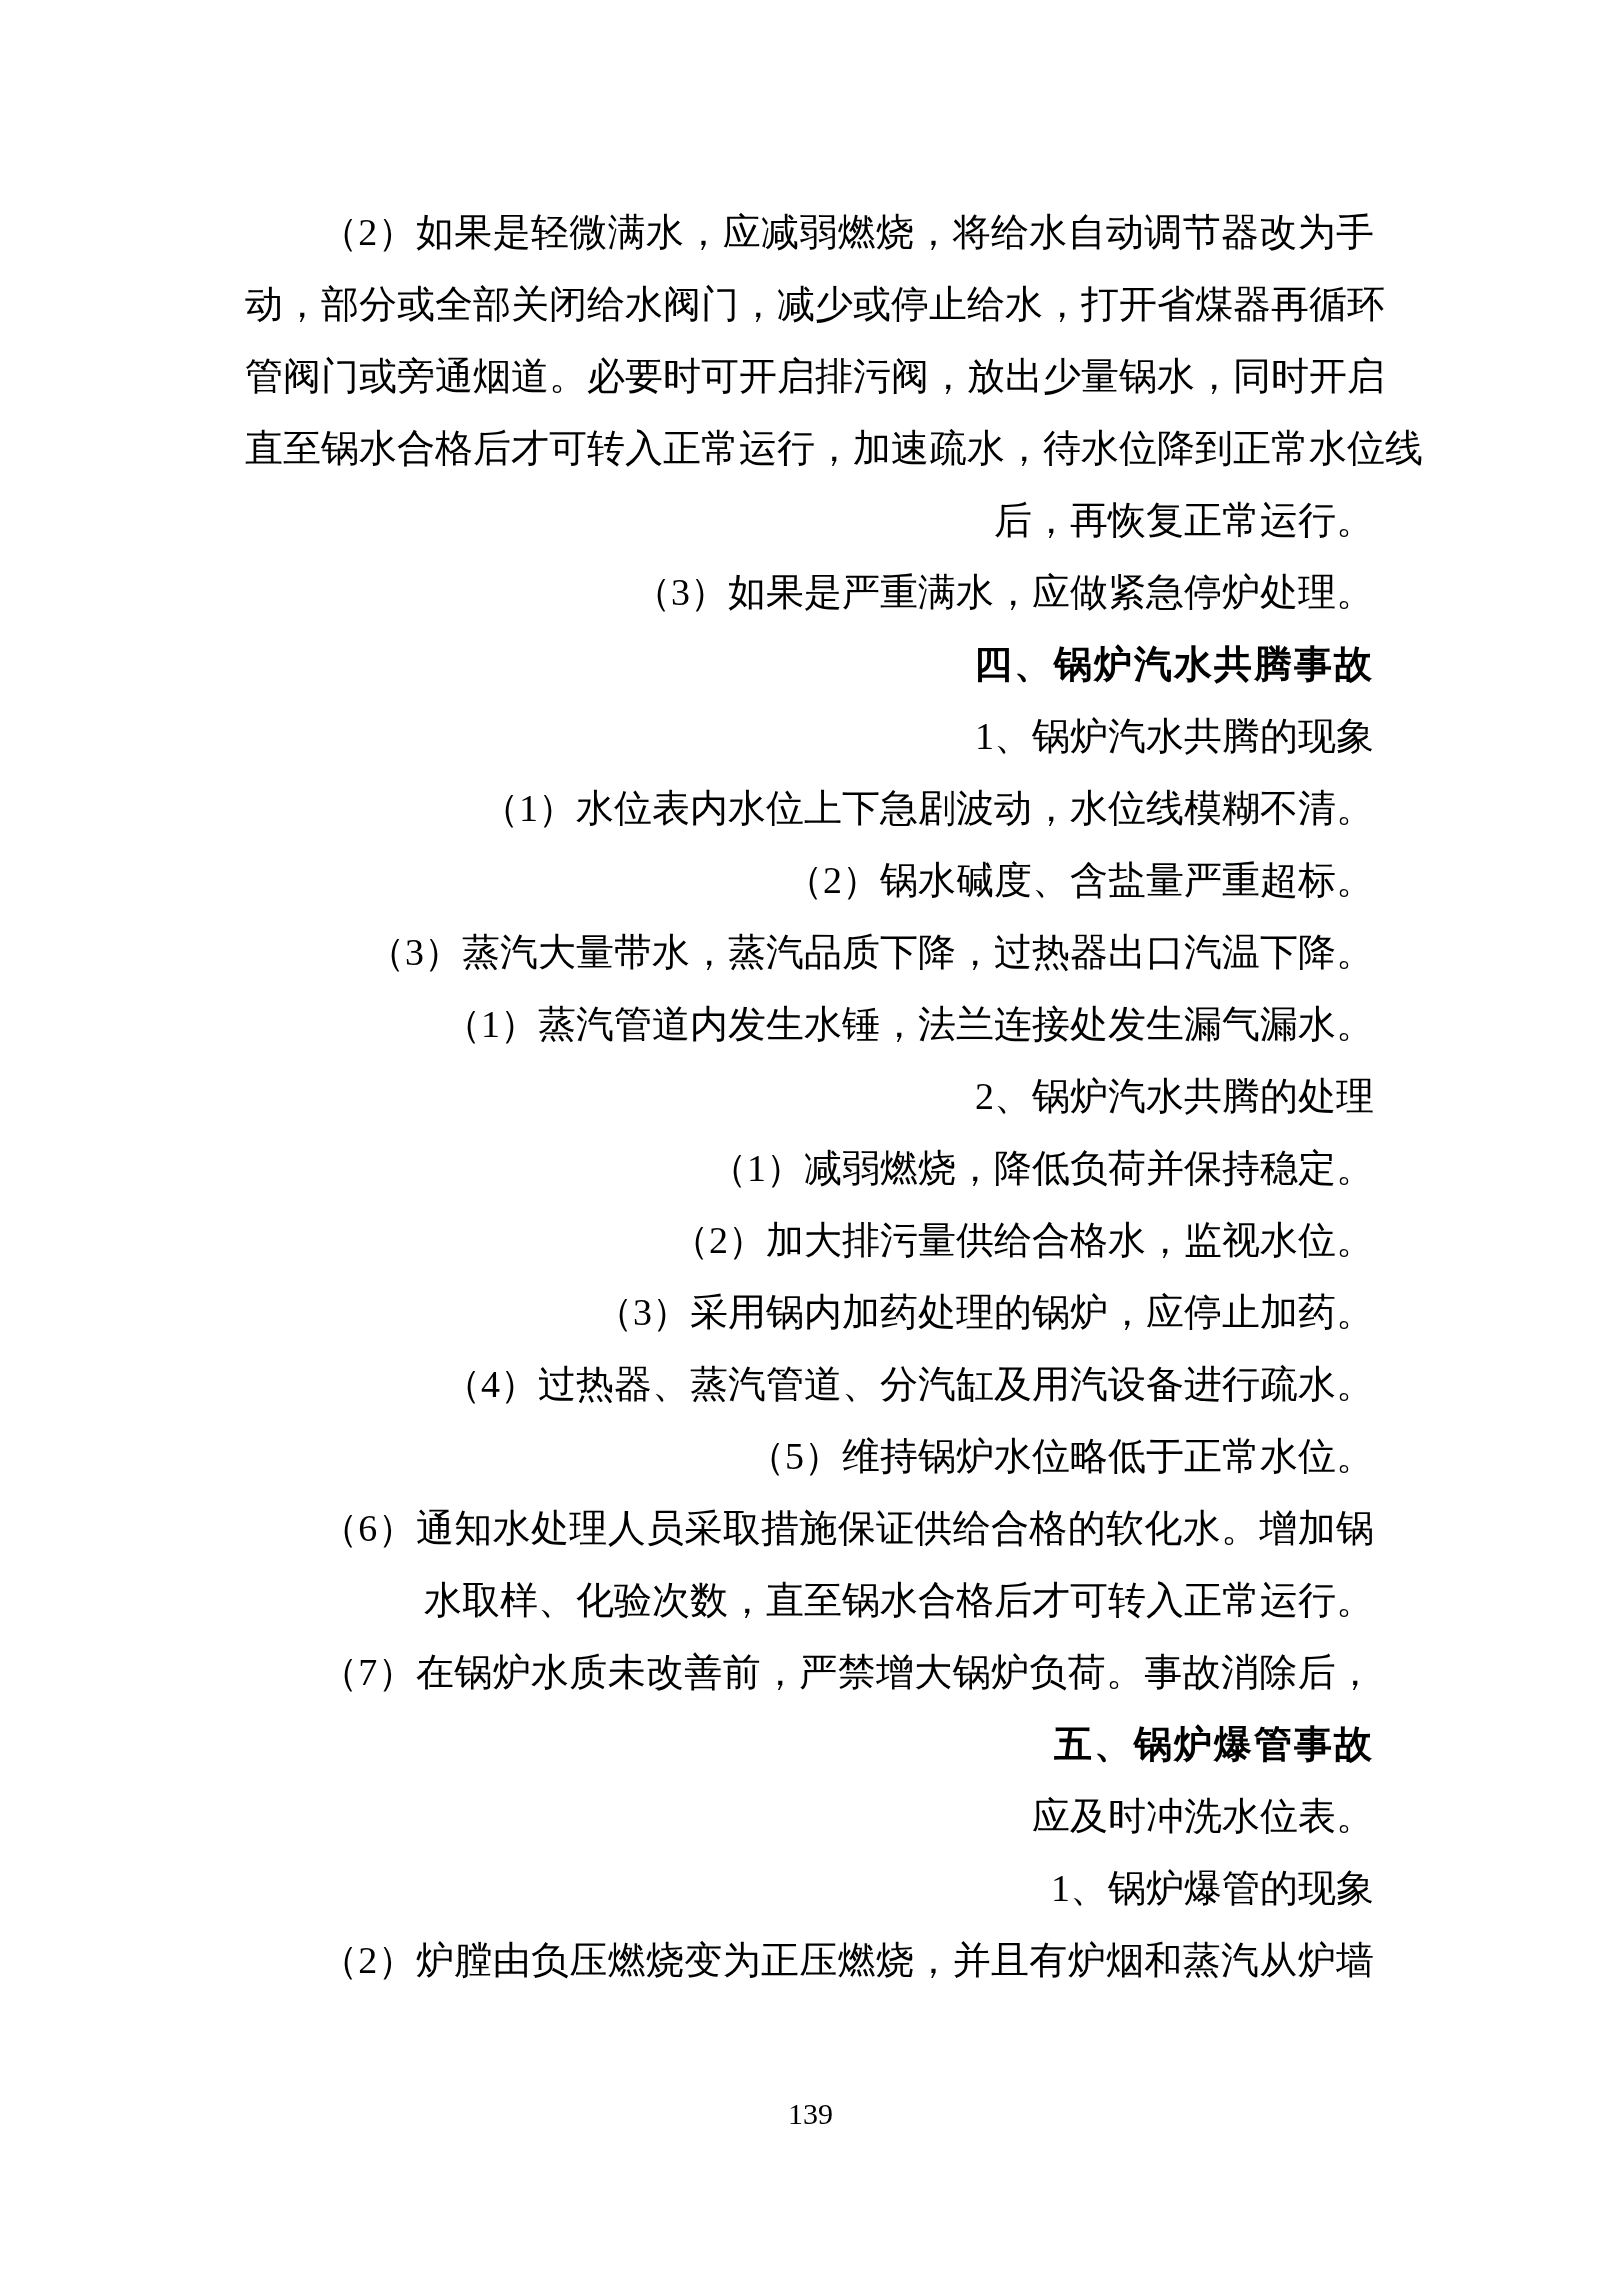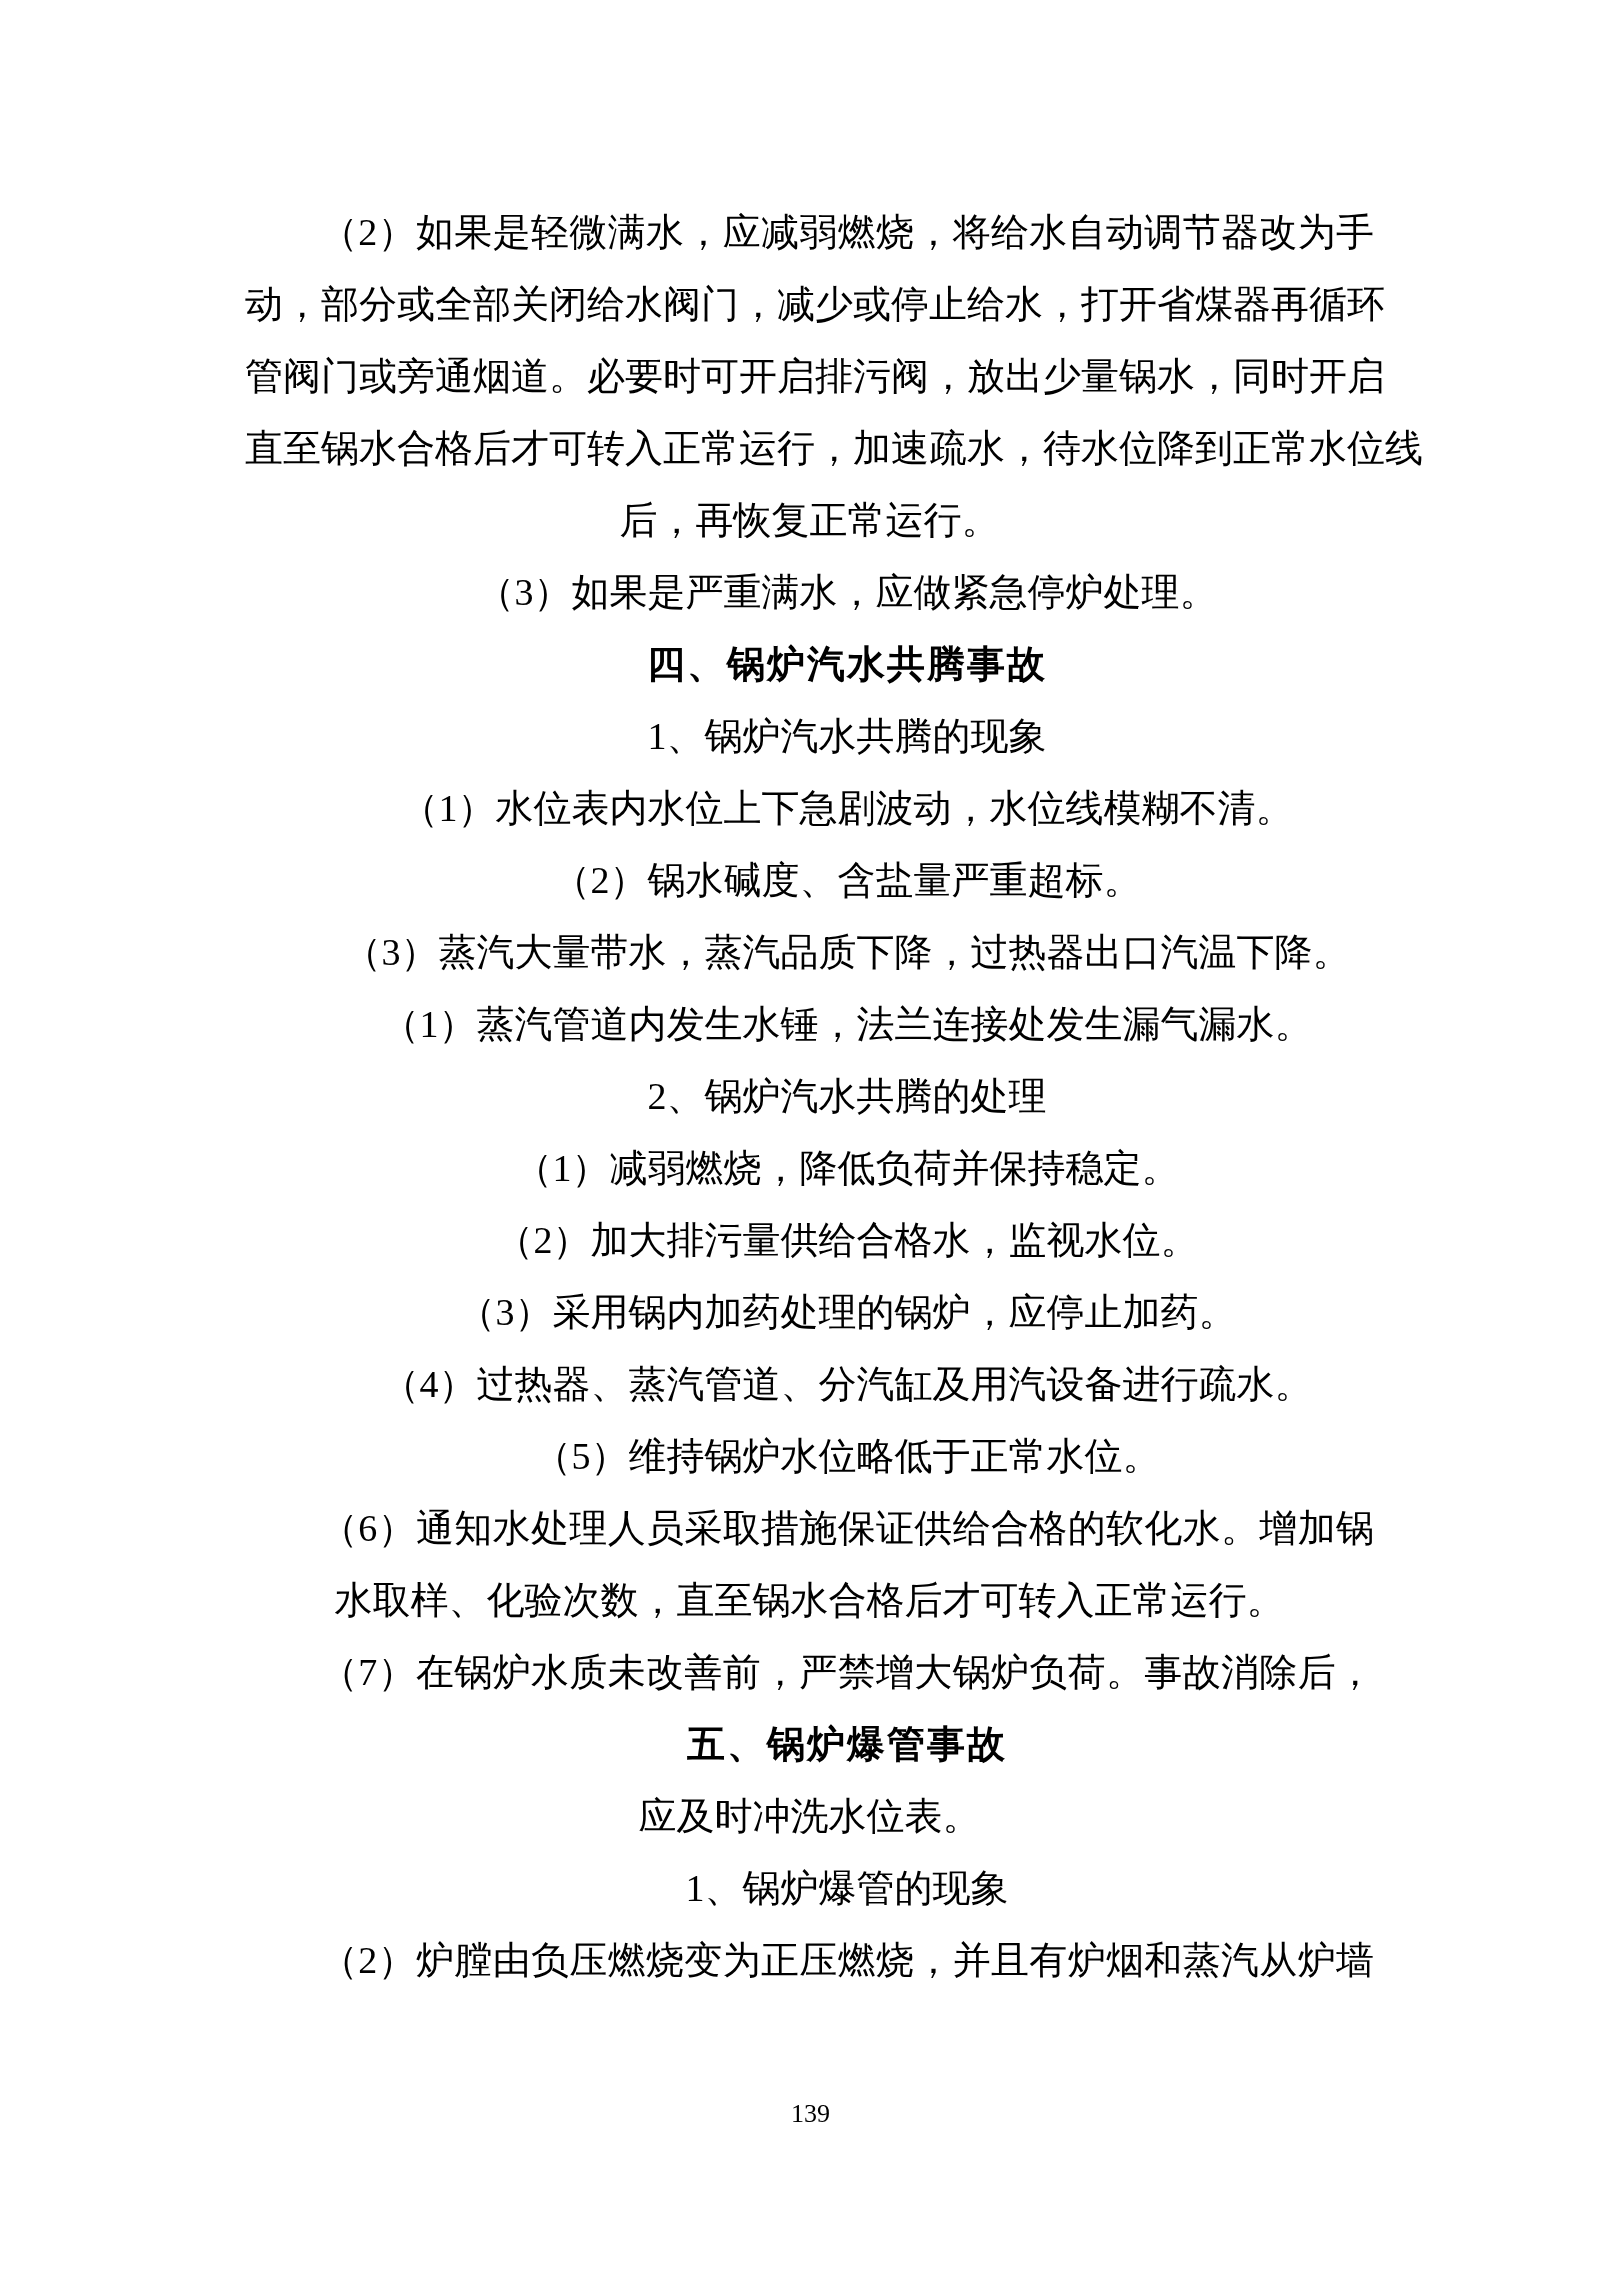--- a/index.html
+++ b/index.html
@@ -21,21 +21,21 @@
     position: absolute;
     left: 245px;
     top: 196px;
     width: 1129px;
   }
   .line {
     font-size: 38px;
     line-height: 72px;
     height: 72px;
     white-space: nowrap;
-    text-align: center;
+    text-align: right;
     text-justify: inter-ideograph;
     letter-spacing: 0px;
   }
   .line.indent {
     text-indent: 75px;
   }
   .line.fill {
     text-align: justify;
     text-align-last: justify;
   }
@@ -43,21 +43,21 @@
     font-weight: bold;
     font-family: Liberation Serif, serif;
     letter-spacing: 2px;
   }
   .footer {
     position: absolute;
     left: 0;
     right: 0;
     top: 2096px;
     text-align: center;
-    font-size: 26px;
+    font-size: 30px;
     line-height: 35px;
     font-family: "Liberation Serif", "DejaVu Serif", serif;
     color: #000000;
   }
 </style>
 </head>
 <body>
 
 <div class="page">
   <div class="content" id="lines-container">

